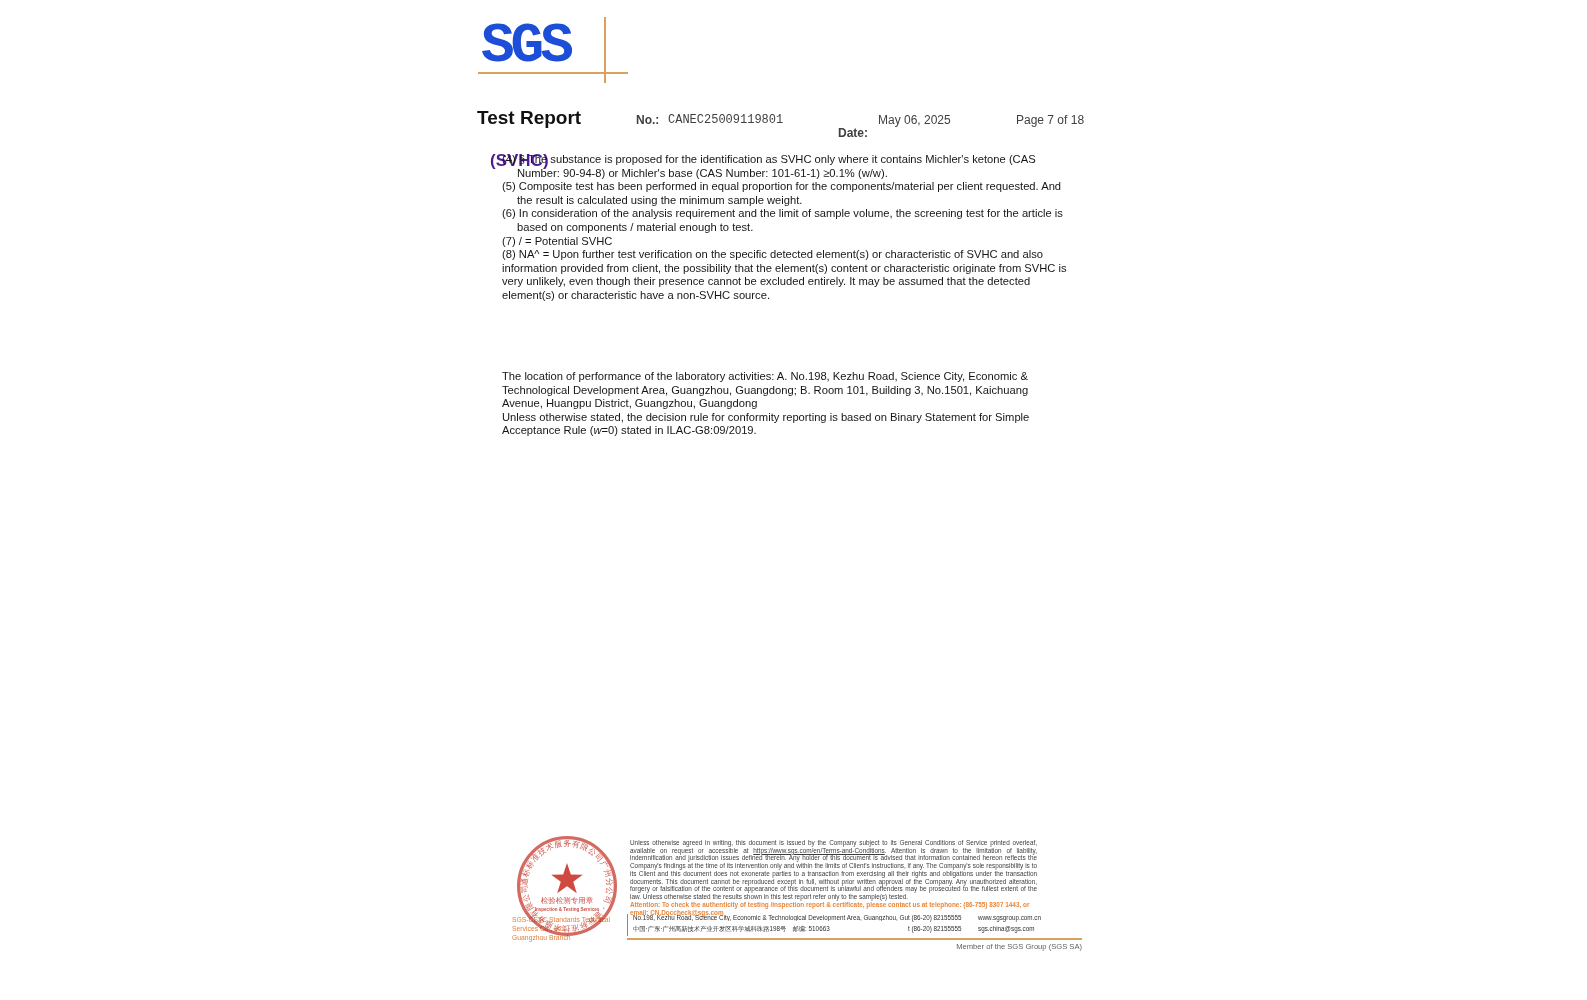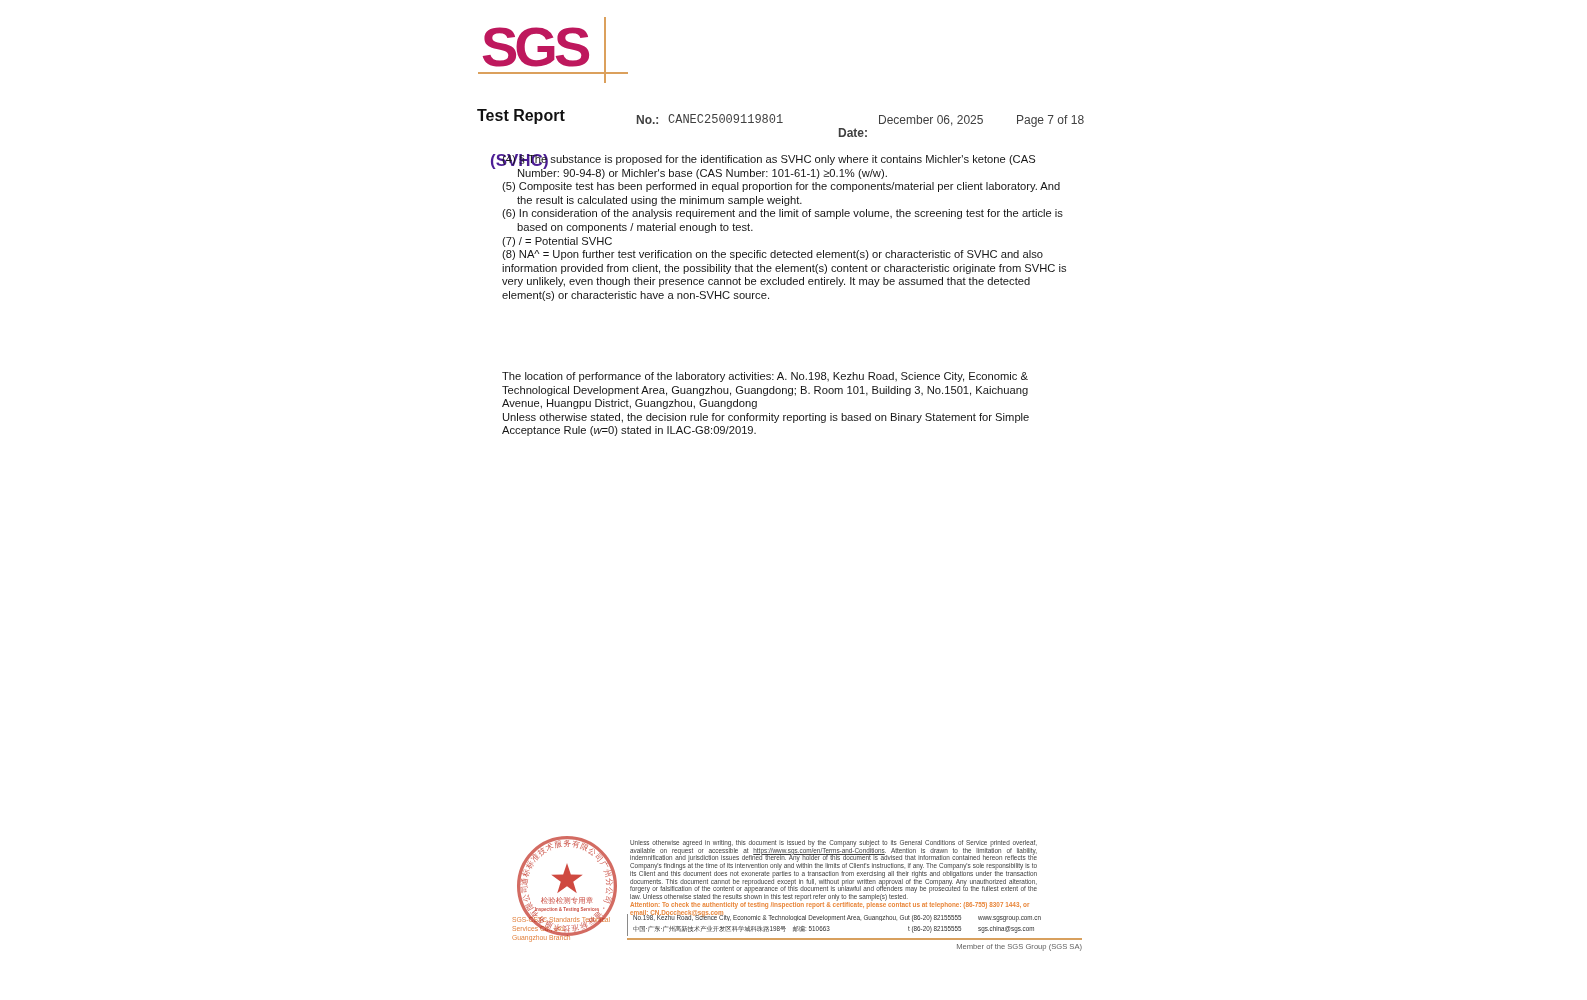--- a/index.html
+++ b/index.html
@@ -4,27 +4,27 @@
 <style>
   * { margin:0; padding:0; box-sizing:border-box; }
   html,body { background:#ffffff; }
   .page {
     position:relative; width:1587px; height:1000px; background:#ffffff;
     font-family:"Liberation Sans", sans-serif; color:#161616; overflow:hidden;
   }
   
   .logo-text {
     position:absolute; left:481px; top:14px;
-    font-size:56px; font-weight:800; letter-spacing:-4px; color:#be185d;
-    font-family:Liberation Sans, sans-serif;
+    font-size:56px; font-weight:800; letter-spacing:-4px; color:#1d4ed8;
+    font-family:Liberation Mono, monospace;
   }
   .logo-hline { position:absolute; left:478px; top:72px; width:150px; height:2px; background:#dba05c; }
   .logo-vline { position:absolute; left:604px; top:17px; width:2px; height:66px; background:#dba05c; }
   
-  .title  { position:absolute; left:477px; top:107px; font-size:16px; font-weight:bold; color:#111; }
+  .title  { position:absolute; left:477px; top:107px; font-size:19px; font-weight:bold; color:#111; }
   .subtitle { position:absolute; left:490px; top:127px; font-size:17px; font-weight:bold; color:#4c1d95;margin-top:24px; }
   .hmeta { position:absolute; top:113px; font-size:12px; color:#404040; }
   .hmeta.b { font-weight:bold; }
   .no-label   { left:636px; }
   .no-value   { left:668px;font-family:Liberation Mono, monospace; }
   .date-label { left:838px;margin-top:13px; }
   .date-value { left:878px; }
   .page-num   { left:1016px; }
   
   .body-block { position:absolute; left:502px; top:153px; width:568px; font-size:11.2px; line-height:13.6px; }
@@ -62,26 +62,26 @@
 
   <div class="logo-text">SGS</div>
   <div class="logo-hline"></div>
   <div class="logo-vline"></div>
 
   <div class="title">Test Report</div>
   <div class="subtitle">(SVHC)</div>
   <div class="hmeta b no-label">No.:</div>
   <div class="hmeta no-value">CANEC25009119801</div>
   <div class="hmeta b date-label">Date:</div>
-  <div class="hmeta date-value">December 06, 2025</div>
+  <div class="hmeta date-value">May 06, 2025</div>
   <div class="hmeta page-num">Page 7 of 18</div>
 
   <div class="body-block">
     <div class="note"><span>(4)</span> <span>§ The substance is proposed for the identification as SVHC only where it contains Michler's ketone (CAS Number: 90-94-8) or Michler's base (CAS Number: 101-61-1) ≥0.1% (w/w).</span></div>
-    <div class="note"><span>(5)</span> <span>Composite test has been performed in equal proportion for the components/material per client laboratory. And the result is calculated using the minimum sample weight.</span></div>
+    <div class="note"><span>(5)</span> <span>Composite test has been performed in equal proportion for the components/material per client requested. And the result is calculated using the minimum sample weight.</span></div>
     <div class="note"><span>(6)</span> <span>In consideration of the analysis requirement and the limit of sample volume, the screening test for the article is based on components / material enough to test.</span></div>
     <div class="note"><span>(7)</span> <span>/ = Potential SVHC</span></div>
     <div class="note flush"><span>(8)</span> <span>NA^ = Upon further test verification on the specific detected element(s) or characteristic of SVHC and also information provided from client, the possibility that the element(s) content or characteristic originate from SVHC is very unlikely, even though their presence cannot be excluded entirely. It may be assumed that the detected element(s) or characteristic have a non-SVHC source.</span></div>
   </div>
 
   <div class="loc-block">
     <div>The location of performance of the laboratory activities: A. No.198, Kezhu Road, Science City, Economic &amp; Technological Development Area, Guangzhou, Guangdong;  B. Room 101, Building 3, No.1501, Kaichuang Avenue, Huangpu District, Guangzhou, Guangdong</div>
     <div><span>Unless otherwise stated, the decision rule for conformity reporting is based on Binary Statement for Simple Acceptance Rule (</span><span class="ital">w</span><span>=0) stated in ILAC-G8:09/2019.</span></div>
   </div>
 

